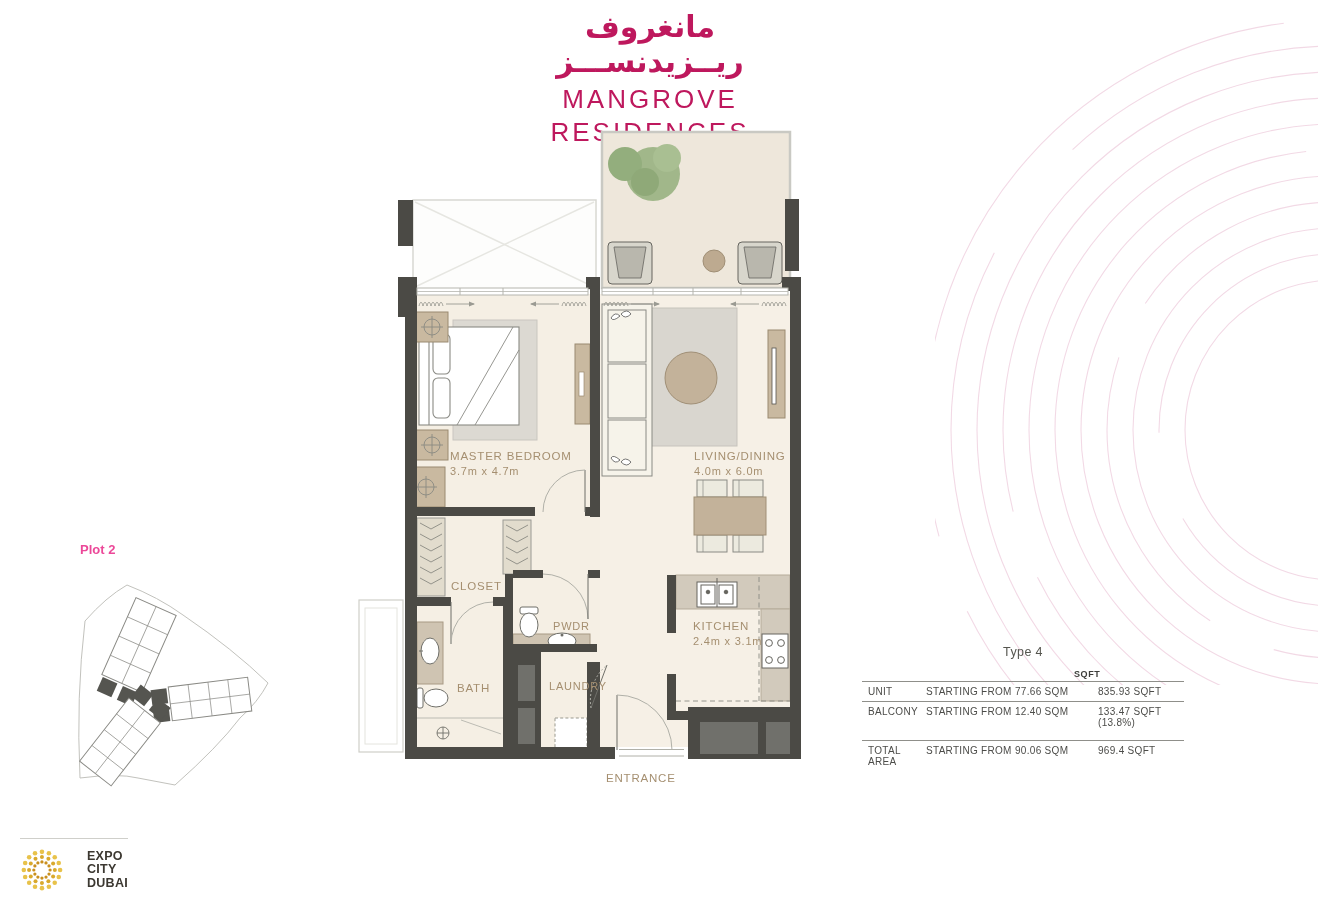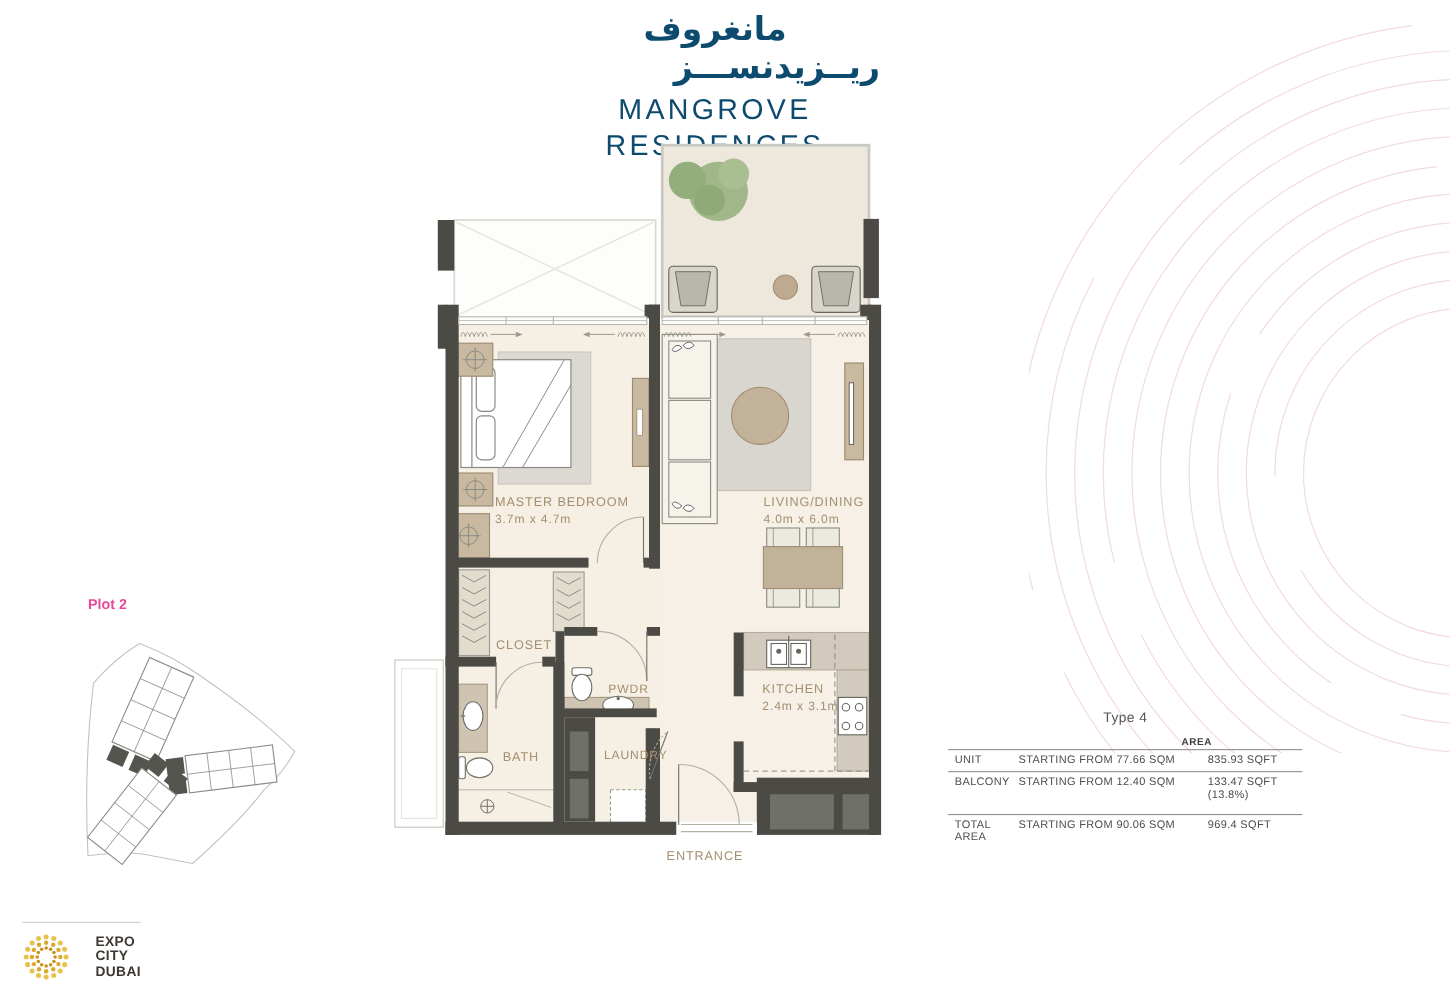--- a/index.html
+++ b/index.html
@@ -1,21 +1,21 @@
 <!DOCTYPE html>
 <html><head>
 <meta charset="utf-8">
 <style>
   html,body{margin:0;padding:0;background:#ffffff;}
   .page{position:relative;width:1318px;height:900px;background:#fff;overflow:hidden;
         font-family:"Liberation Sans",sans-serif;color:#4b4b48;}
   
-  .brand{position:absolute;left:500px;top:10px;width:300px;text-align:center;color:#0c4a6e;}
+  .brand{position:absolute;left:500px;top:10px;width:300px;text-align:center;color:#be185d;}
   .brand .ar1{font-family:"DejaVu Sans",sans-serif;font-size:30px;font-weight:600;line-height:34px;direction:rtl;}
-  .brand .ar2{font-family:"DejaVu Sans",sans-serif;font-size:30px;font-weight:600;line-height:36px;direction:rtl;text-align:right;}
+  .brand .ar2{font-family:"DejaVu Sans",sans-serif;font-size:30px;font-weight:600;line-height:36px;direction:rtl;}
   .brand .en{font-size:26px;font-weight:400;letter-spacing:3px;line-height:27px;margin-top:6px;}
   
   .arcs{position:absolute;left:935px;top:0;width:383px;height:685px;overflow:hidden;}
   
   .siteplan{position:absolute;left:58px;top:542px;width:235px;height:235px;}
   .siteplan .lbl{font-size:13px;font-weight:700;color:#ec4899;margin-left:22px;margin-bottom:20px;}
   
   .fp{position:absolute;left:353px;top:122px;width:450px;height:672px;}
   .fp text{font-family:"Liberation Sans",sans-serif;fill:#a58f70;letter-spacing:.8px;font-weight:500;}
   
@@ -350,21 +350,21 @@
       <text x="196" y="568" font-size="11">LAUNDRY</text>
       <text x="340" y="508" font-size="11.5">KITCHEN</text>
       <text x="340" y="523" font-size="11">2.4m x 3.1m</text>
       <text x="253" y="660" font-size="11.5" letter-spacing="1">ENTRANCE</text>
     </g>
   </svg>
   </div>
 
   <div class="unit-info">
     <div class="subtitle">Type 4</div>
-    <div class="area-label">AREA</div>
+    <div class="area-label">SQFT</div>
     <div class="hline"></div>
     <div class="tblrow">
       <span>UNIT</span>
       <span>STARTING FROM</span>
       <span>77.66 SQM</span>
       <span>835.93 SQFT</span>
     </div>
     <div class="hline"></div>
     <div class="tblrow">
       <span>BALCONY</span>

